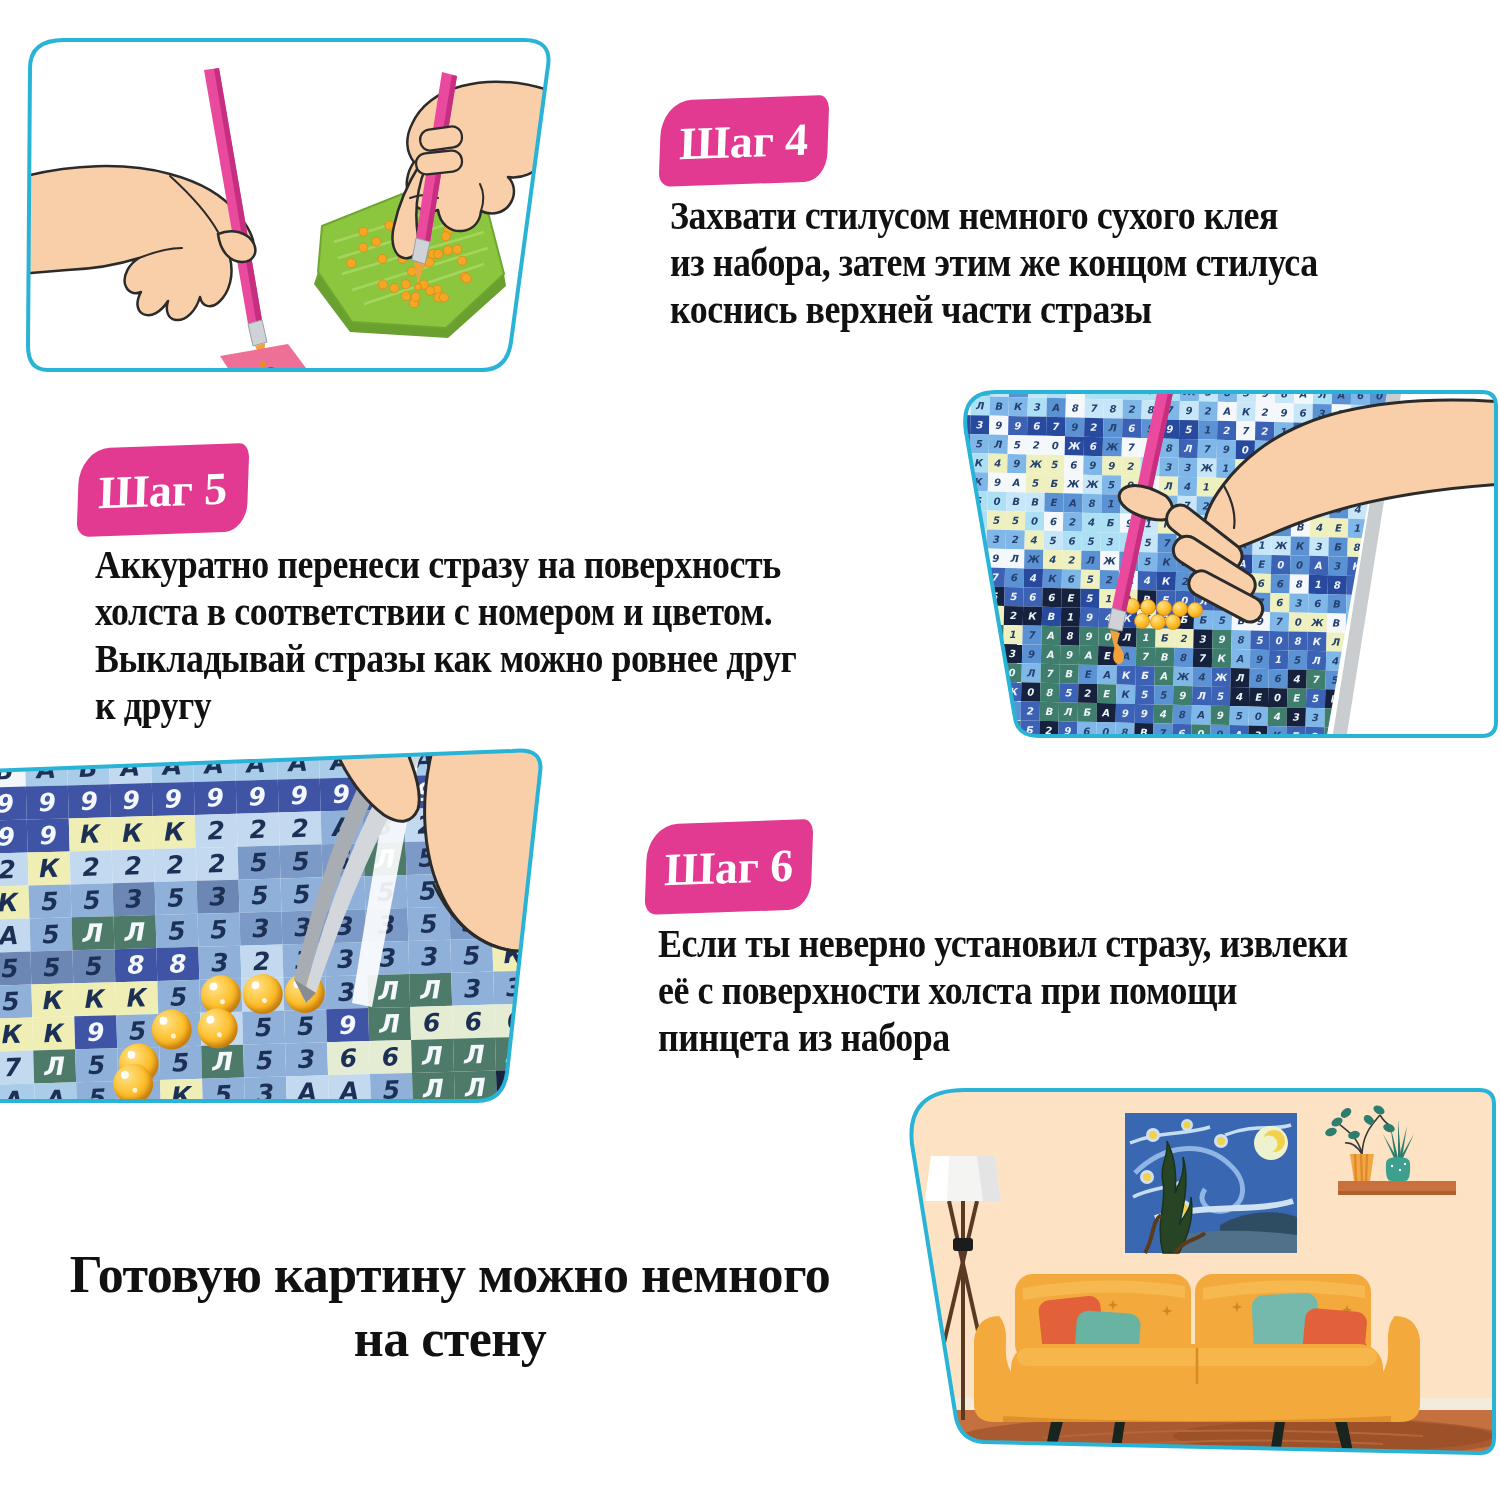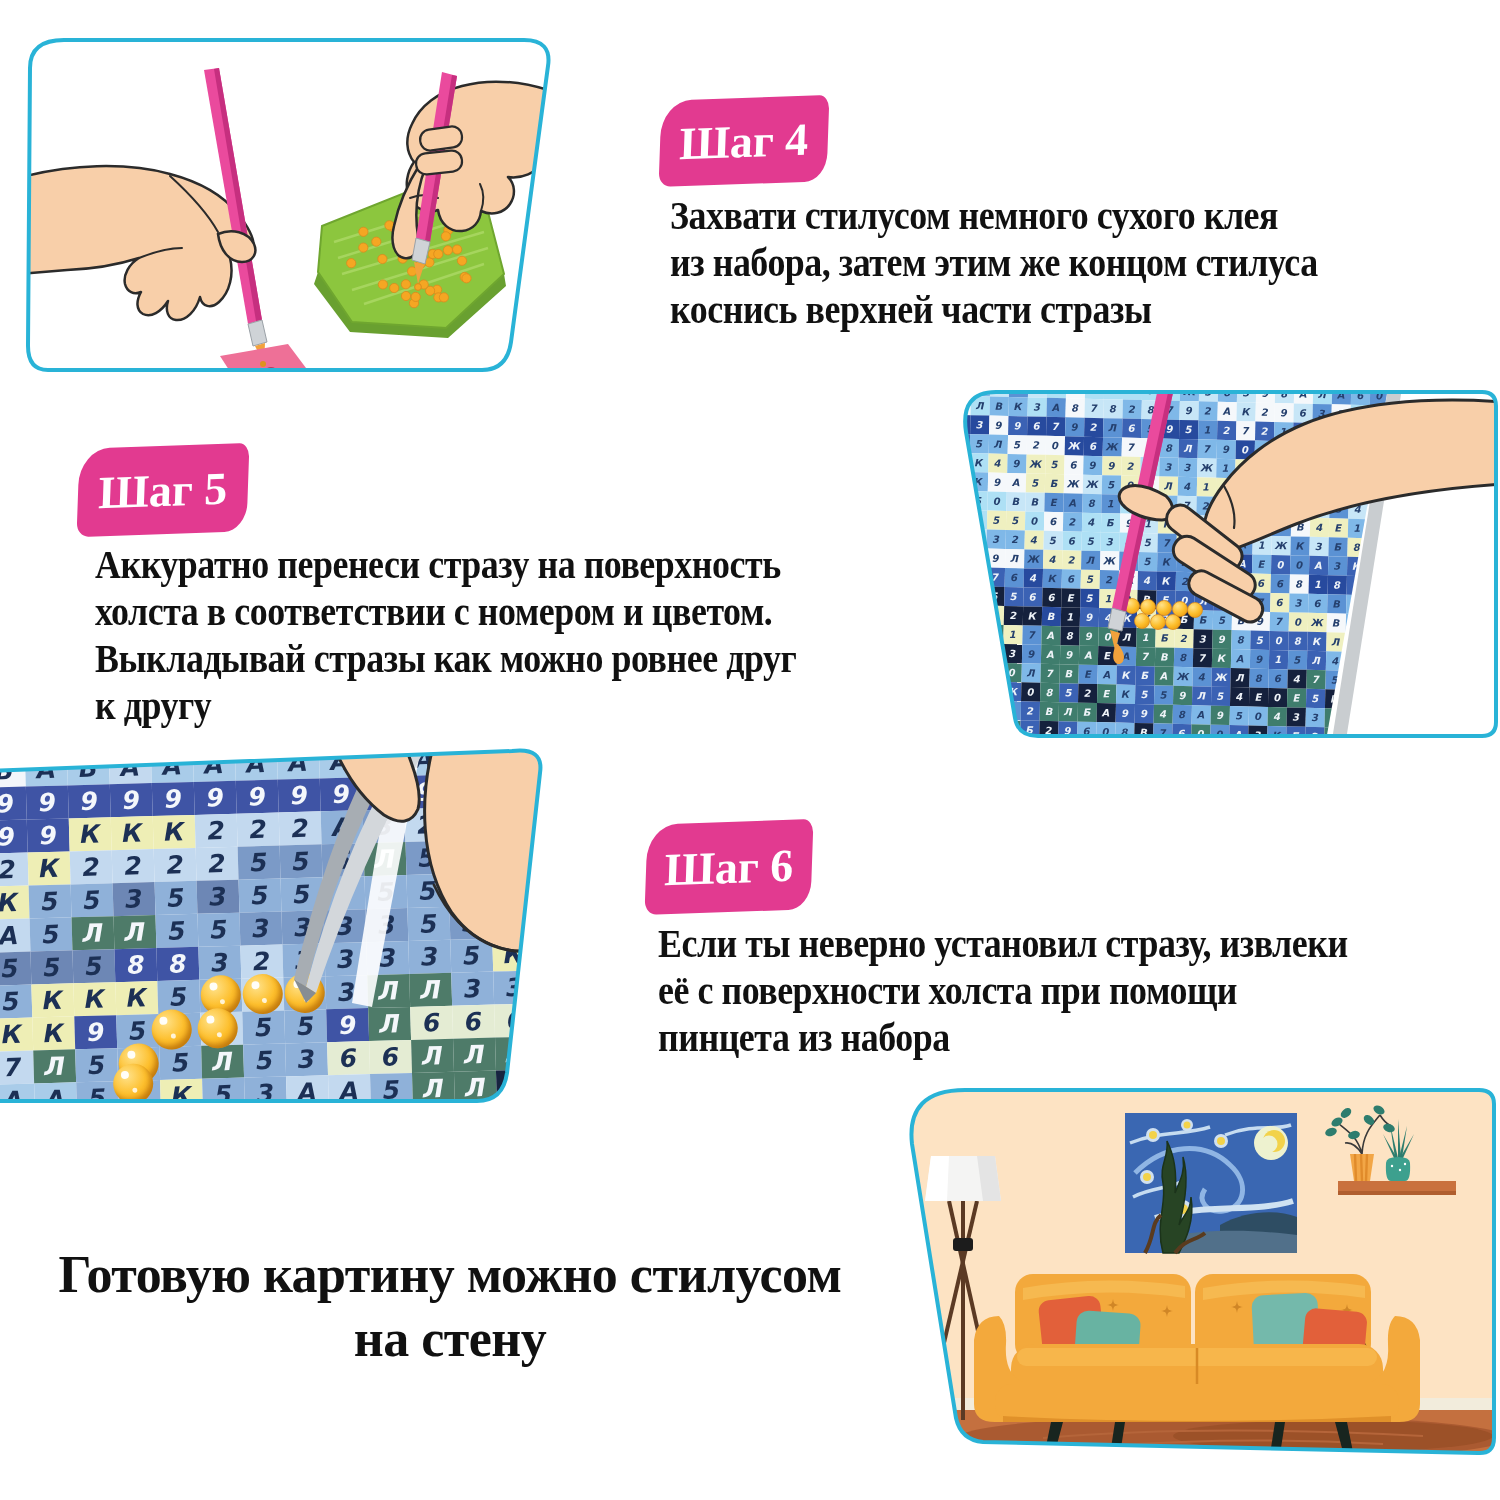--- a/index.html
+++ b/index.html
@@ -850,21 +850,21 @@
     </svg>
   </div>
 
   <div class="badge" style="left:646px;top:822px;width:166px;height:90px;">
       <span>Шаг 6</span>
     </div>
   <div class="step-text" style="left:658px;top:920px;width:860px;">Если ты неверно установил стразу, извлеки
 её с поверхности холста при помощи
 пинцета из набора</div>
 
-  <div id="footer-text">Готовую картину можно стилусом
+  <div id="footer-text">Готовую картину можно немного
 на стену</div>
 
   <div class="panel" id="panel-room" style="left:903px;top:1086px;width:597px;height:378px;">
     <div class="content">
       <svg width="597" height="378" viewBox="0 0 597 378">
         <rect x="0" y="0" width="597" height="378" fill="#fde3c3"></rect>
         <rect x="0" y="312" width="597" height="12" fill="#f2ecdc"></rect>
         <rect x="0" y="324" width="597" height="54" fill="#c4703f"></rect>
         <g>
           <ellipse cx="330" cy="352" rx="275" ry="23" fill="#aa5a31"></ellipse>

